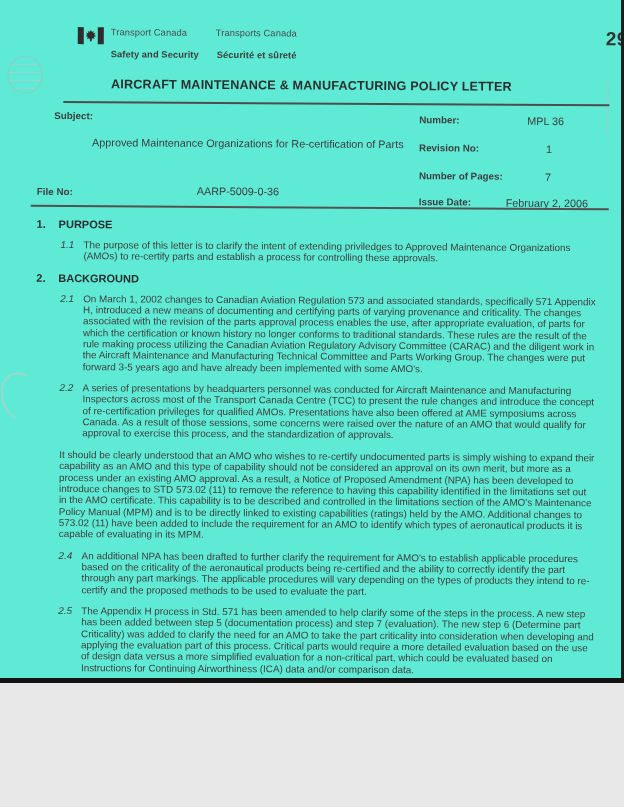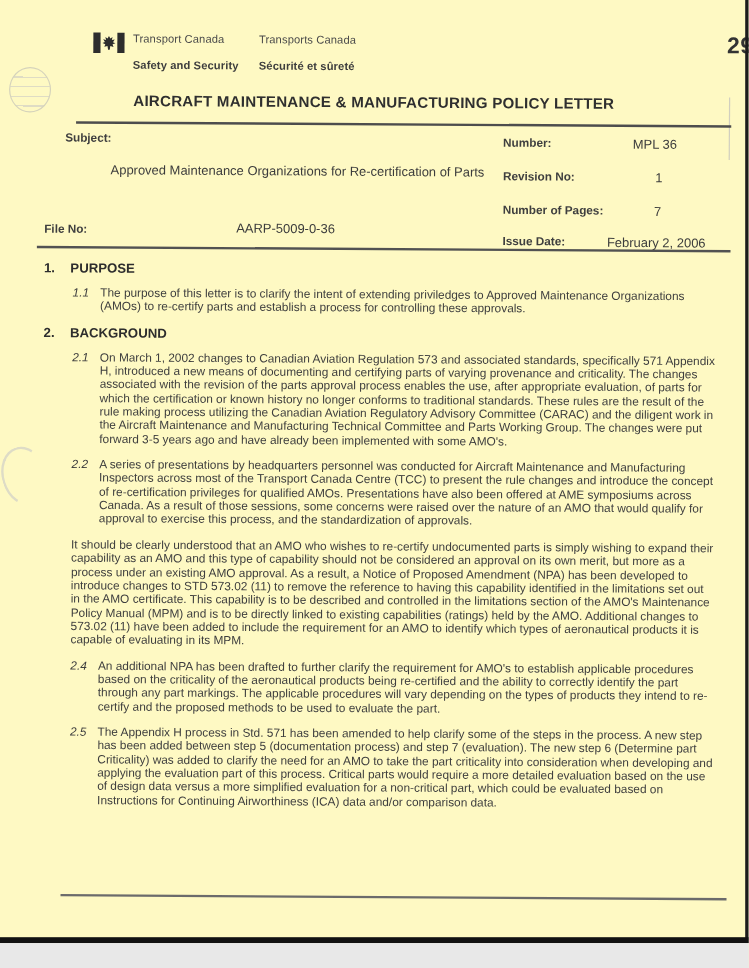--- a/index.html
+++ b/index.html
@@ -1,18 +1,18 @@
 <!DOCTYPE html>
 <html><head>
 <meta charset="utf-8">
 <style>
   html,body { margin:0; padding:0; background:#e8e8e8; }
   .page {
-    position:relative; width:624px; height:786px;
-    background:#fef9c3; overflow:hidden;
+    position:relative; width:624px; height:683px;
+    background:#5eead4; overflow:hidden;
     font-family:"Liberation Sans", sans-serif;
     color:#3c3c3c;
   }
   .skew { position:absolute; inset:0; transform:rotate(0.35deg); transform-origin:60px 0; }
 
   
   .edge-right { position:absolute; top:0; right:0; width:3px; height:100%; background:#1c1c1c; }
   .edge-bottom { position:absolute; left:0; bottom:0; width:100%; height:5px; background:#121212; }
   .edge-shadow { position:absolute; left:608px; top:78px; width:1px; height:52px; background:#bdbdbd; opacity:.7; }
   .binder-1 {
@@ -29,21 +29,21 @@
   
   .flag { position:absolute; left:78px; top:27px; width:26px; height:17px; display:flex; }
   .flag .bar { width:6px; height:100%; background:#2d2d2d; }
   .flag .mid { flex:1; display:flex; align-items:center; justify-content:center; }
   .flag .mid svg { width:12px; height:13px; }
   .leaf-fill { fill:#2d2d2d; }
 
   .org-col { position:absolute; top:27px; font-size:9.3px; line-height:11.5px; color:#4a4a4a; letter-spacing:.1px; }
   .org-col .b { font-weight:bold; color:#3d3d3d;margin-top:10px; }
   .org-en { left:111px; }
-  .org-fr { left:216px; }
+  .org-fr { left:216px;text-align:right; }
   .page-num { position:absolute; left:562px; top:25px; font-size:19px; font-weight:bold; color:#333; letter-spacing:.5px;margin-left:44px; }
 
   .doc-title { position:absolute; left:0; top:77px; width:624px; text-align:center;
     font-size:12.6px; font-weight:bold; letter-spacing:.2px; color:#2f2f2f; }
 
   .rule { position:absolute; background:#555; height:2px; }
   .rule-title { left:64px; top:101px; width:546px; background:#4d4d4d; }
   .rule-meta  { left:32px; top:205px; width:578px; background:#525252; }
   .rule-footer{ left:55px; top:745px; width:555px; height:1.6px; background:#6b6b6b; }
 

